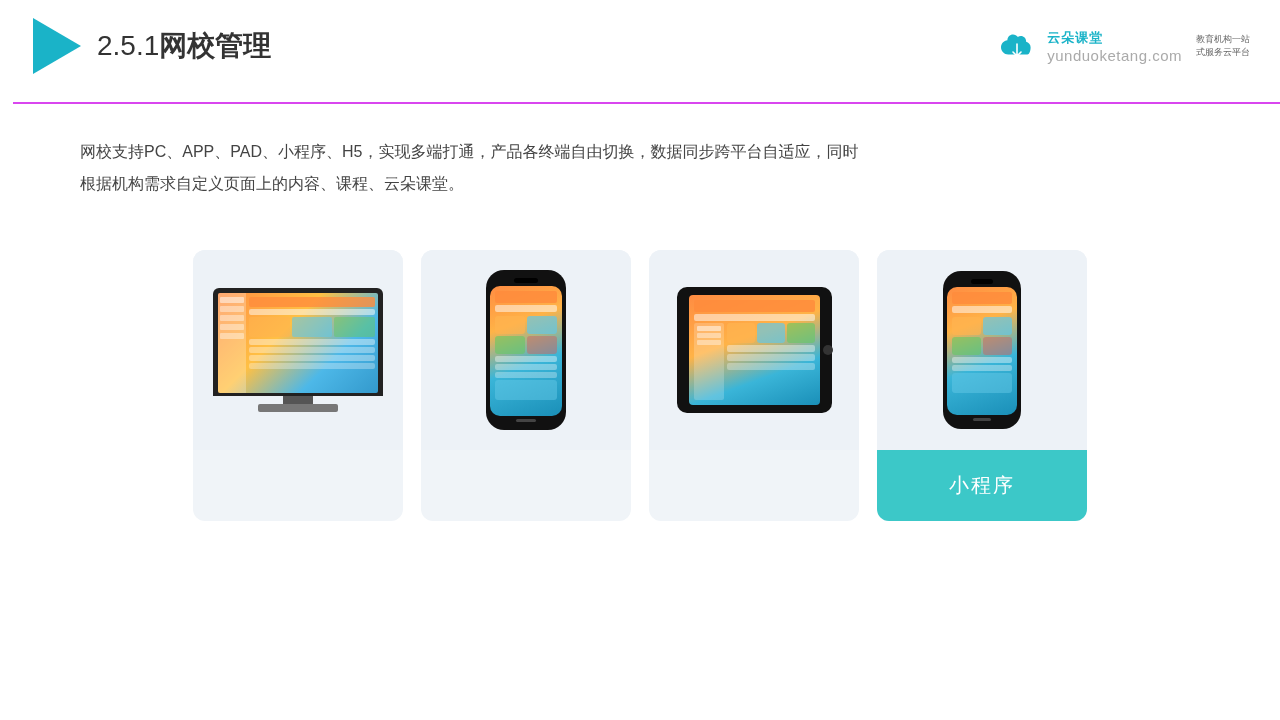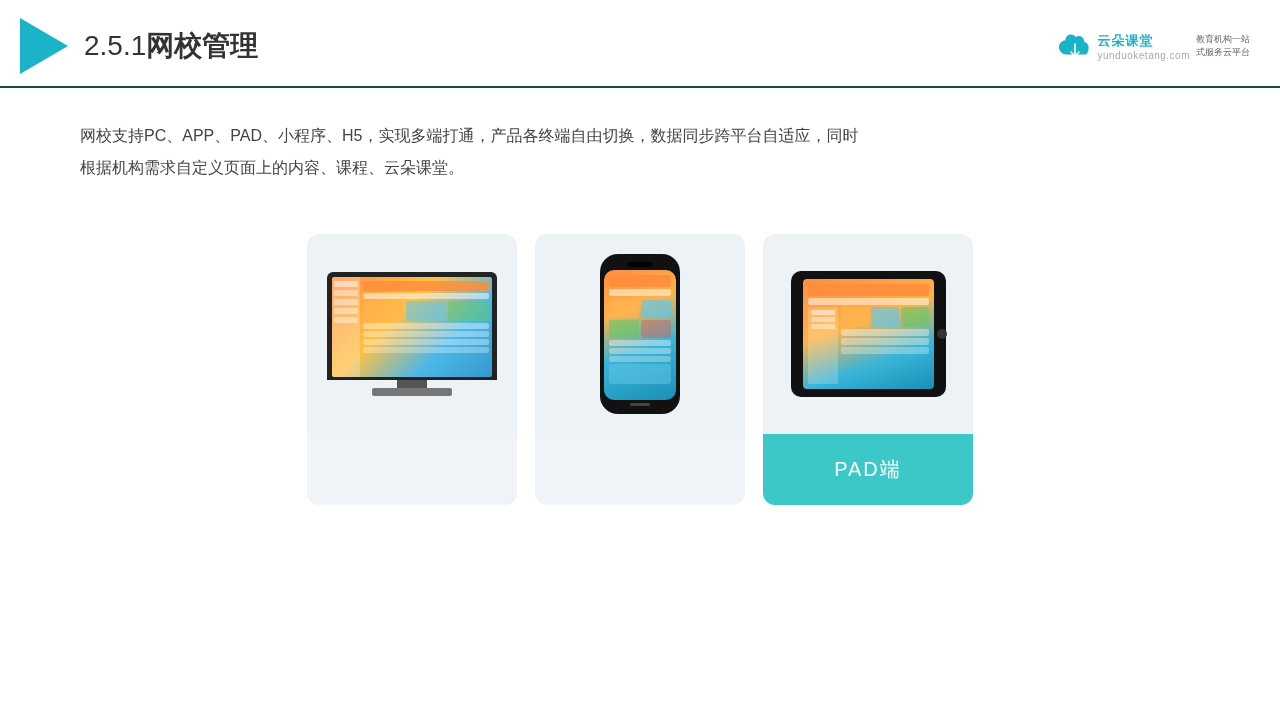--- a/index.html
+++ b/index.html
@@ -10,22 +10,23 @@
       font-family: 'Microsoft YaHei', 'PingFang SC', sans-serif;
       overflow: hidden;
       position: relative;
     }
 
     
     .header {
       display: flex;
       align-items: center;
       justify-content: space-between;
-      padding: 18px 30px 12px 20px;
-      border-bottom: 2px solid #14532d;
+      padding: 18px 30px 28px 20px;
+      border-bottom: 2px solid #d946ef;
+      margin-left: 13px;
     }
     .header-left {
       display: flex;
       align-items: center;
       gap: 16px;
     }
     .logo-triangle {
       width: 0;
       height: 0;
       border-top: 28px solid transparent;
@@ -43,21 +44,21 @@
       align-items: center;
     }
     .brand-logo {
       display: flex;
       flex-direction: column;
       align-items: center;
     }
     .brand-icon {
       display: flex;
       align-items: center;
-      gap: 2px;
+      gap: 10px;
     }
     .cloud-svg {
       width: 40px;
       height: 28px;
     }
     .brand-tagline {
       font-size: 9px;
       color: #666;
       text-align: right;
       line-height: 1.4;
@@ -260,21 +261,21 @@
   <div class="header-right">
     <div class="brand-logo">
       <div class="brand-icon">
 
         <svg class="cloud-svg" viewBox="0 0 50 35" fill="none" xmlns="http://www.w3.org/2000/svg">
           <path d="M38 28H14C9 28 5 24 5 19C5 14.5 8.5 10.8 13 10.2C13 10.1 13 10 13 9.9C13 6.1 16.1 3 20 3C22.5 3 24.7 4.3 26 6.2C27 5.4 28.4 5 29.9 5C33.5 5 36.4 7.9 36.4 11.5C36.4 11.7 36.4 11.9 36.4 12.1C39.5 12.8 42 15.6 42 19C42 23.9 40.3 28 38 28Z" fill="#1ab3c8"></path>
           <path d="M25 15 L25 30 M20 25 L25 30 L30 25" stroke="white" stroke-width="2" stroke-linecap="round"></path>
         </svg>
         <div>
           <div style="font-size:13px;color:#1ab3c8;font-weight:600;letter-spacing:1px;">云朵课堂</div>
-          <div style="font-size:10px;color:#aaa;letter-spacing:0.5px;">yunduoketang.com</div>
+          <div style="font-size:15px;color:#aaa;letter-spacing:0.5px;">yunduoketang.com</div>
         </div>
         <div class="brand-tagline" style="font-size:9px;color:#666;line-height:1.5;margin-left:4px;">教育机构一站<br>式服务云平台</div>
       </div>
     </div>
   </div>
 </div>
 
 <div class="description">
   <p>网校支持PC、APP、PAD、小程序、H5，实现多端打通，产品各终端自由切换，数据同步跨平台自适应，同时根据机构需求自定义页面上的内容、课程、云朵课堂。</p>
 </div>
@@ -369,18 +370,45 @@
                   <div style="height:7px;background:rgba(255,255,255,0.35);border-radius:2px;"></div>
                   <div style="height:7px;background:rgba(255,255,255,0.3);border-radius:2px;"></div>
                 </div>
               </div>
             </div>
           </div>
           <div class="tablet-home-btn"></div>
         </div>
       </div>
     </div>
-    <div class="device-label">PAD端</div>
-  </div>
-
+  </div>
+
+  <div class="device-card">
+    <div class="device-image-area">
+      <div class="phone-mockup">
+        <div class="mini-phone-outer">
+          <div class="mini-phone-notch"></div>
+          <div class="mini-phone-screen">
+            <div style="padding:5px;display:flex;flex-direction:column;gap:2px;">
+              <div style="height:12px;background:rgba(255,140,60,0.85);border-radius:2px;"></div>
+              <div style="height:7px;background:rgba(255,255,255,0.5);border-radius:2px;"></div>
+              <div style="display:flex;gap:2px;margin-top:2px;">
+                <div style="flex:1;height:18px;background:rgba(255,180,80,0.7);border-radius:3px;"></div>
+                <div style="flex:1;height:18px;background:rgba(100,200,230,0.7);border-radius:3px;"></div>
+              </div>
+              <div style="display:flex;gap:2px;">
+                <div style="flex:1;height:18px;background:rgba(100,200,100,0.6);border-radius:3px;"></div>
+                <div style="flex:1;height:18px;background:rgba(200,100,100,0.5);border-radius:3px;"></div>
+              </div>
+              <div style="height:6px;background:rgba(255,255,255,0.4);border-radius:2px;"></div>
+              <div style="height:6px;background:rgba(255,255,255,0.35);border-radius:2px;"></div>
+              <div style="height:20px;background:rgba(100,200,230,0.5);border-radius:3px;"></div>
+            </div>
+          </div>
+          <div class="mini-phone-home"></div>
+        </div>
+      </div>
+    </div>
+    <div class="device-label">小程序</div>
+  </div>
 
 
 </div>
 
 </body></html>

